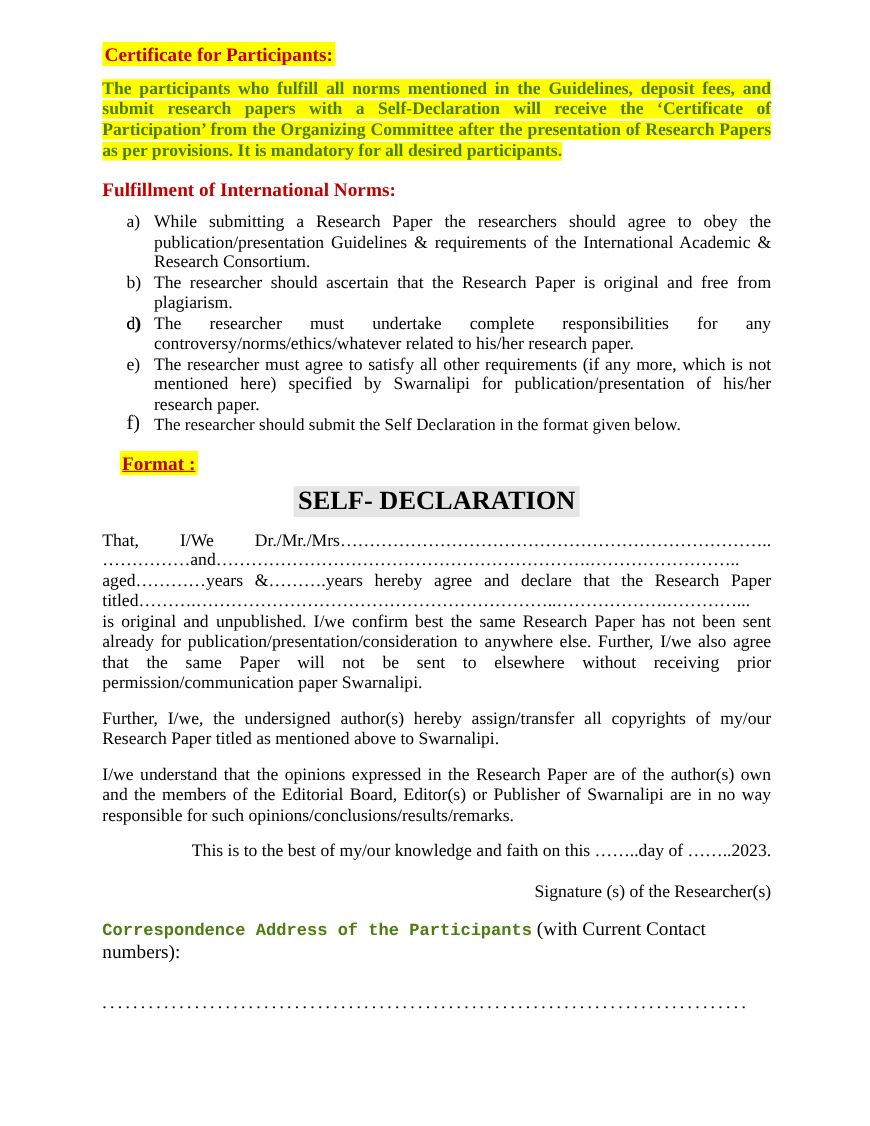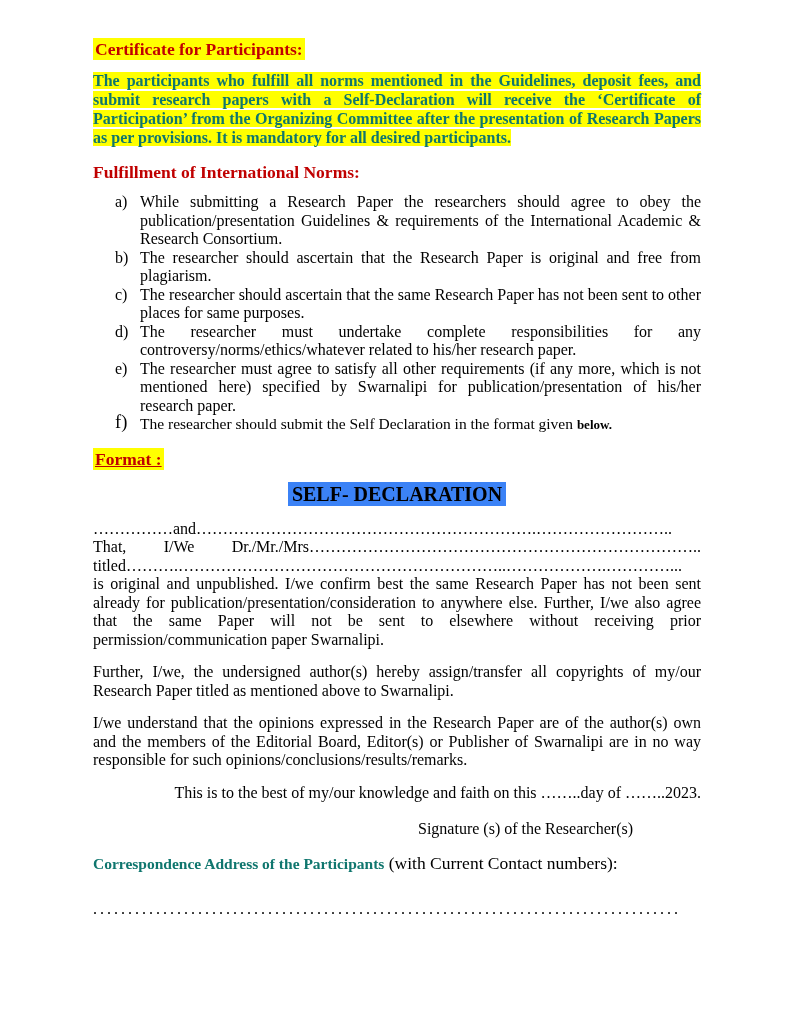--- a/index.html
+++ b/index.html
@@ -34,75 +34,77 @@
   .h-format-text { text-decoration: underline; }
 
   
   .intro {
     margin: 0 0 16px 0;
     text-align: justify;
     line-height: 19px;
   }
   .intro-text {
     background: #FFFF00;
-    color: #0f766e;
+    color: #4d7c0f;
     font-weight: bold;
   }
 
   
   .norms { margin: 0 0 15px 0; }
   .norm {
     position: relative;
     padding-left: 47px;
     text-align: justify;
   }
   .norm-marker {
     position: absolute;
     left: 22px;
     top: 0;
   }
   .norm-f { font-size: 15.5px; }
   .norm-f .norm-marker { font-size: 18.5px; top: -2px; }
-  .below-big { font-size: 13px; font-weight: bold; }
+  .below-big { font-size: 16px; }
 
-  .h-format { margin: 0 0 17px 0; }
+  .h-format { margin: 0 0 17px 16px; }
 
   
   .decl-title-row {
     text-align: center;
     margin: 0 0 14px 0;
   }
   .decl-title-text {
-    background: #3b82f6;
+    background: #e5e5e5;
     font-weight: bold;
-    font-size: 20px;
+    font-size: 24px;
     padding: 1px 4px;
   }
 
   
   .decl { margin: 0 0 14px 0; }
   .decl-line { text-align: justify; text-align-last: justify; }
   .decl-line.last { text-align-last: left; }
 
   .para {
     margin: 0 0 14px 0;
     text-align: justify;
   }
   .date-line { margin: 0 0 18px 0; text-align: right; }
 
   .signature {
     margin: 0 0 15px 0;
     padding-left: 325px;
+    text-align: right;
   }
 
   .correspondence { margin: 0 0 27px 0; }
   .corr-label {
-    color: #0f766e;
+    color: #4d7c0f;
     font-weight: bold;
     font-size: 15.5px;
+    font-family: Liberation Mono, monospace;
   }
   .corr-rest { font-size: 17.5px; text-align: center; }
 
   .dots-line {
     letter-spacing: 3px;
     white-space: nowrap;
     overflow: hidden;
   }
 </style>
 </head>
@@ -124,21 +126,20 @@
     <div class="norm">
       <span class="norm-marker">a)</span>
       <span>While submitting a Research Paper the researchers should agree to obey the publication/presentation Guidelines &amp; requirements of the International Academic &amp; Research Consortium.</span>
     </div>
     <div class="norm">
       <span class="norm-marker">b)</span>
       <span>The researcher should ascertain that the Research Paper is original and free from plagiarism.</span>
     </div>
     <div class="norm">
       <span class="norm-marker">c)</span>
-      <span>The researcher should ascertain that the same Research Paper has not been sent to other places for same purposes.</span>
     </div>
     <div class="norm">
       <span class="norm-marker">d)</span>
       <span>The researcher must undertake complete responsibilities for any controversy/norms/ethics/whatever related to his/her research paper.</span>
     </div>
     <div class="norm">
       <span class="norm-marker">e)</span>
       <span>The researcher must agree to satisfy all other requirements (if any more, which is not mentioned here) specified by Swarnalipi for publication/presentation of his/her research paper.</span>
     </div>
     <div class="norm norm-f">
@@ -149,22 +150,23 @@
 
   <div class="h-red h-format">
     <span class="hl-y h-format-text">Format :</span>
   </div>
 
   <div class="decl-title-row">
     <span class="decl-title-text">SELF- DECLARATION</span>
   </div>
 
   <div class="decl">
+    <div class="decl-line">That, I/We Dr./Mr./Mrs………………………………………………………………..</div>
     <div class="decl-line">……………and……………………………………………………….……………………..</div>
-    <div class="decl-line">That, I/We Dr./Mr./Mrs………………………………………………………………..</div>
+    <div class="decl-line">aged…………years &amp;……….years hereby agree and declare that the Research Paper</div>
     <div class="decl-line">titled……….……………………………………………………..……………….…………...</div>
     <div class="decl-line">is original and unpublished. I/we confirm best the same Research Paper has not been sent</div>
     <div class="decl-line">already for publication/presentation/consideration to anywhere else. Further, I/we also agree</div>
     <div class="decl-line">that the same Paper will not be sent to elsewhere without receiving prior</div>
     <div class="decl-line last">permission/communication paper Swarnalipi.</div>
   </div>
 
   <p class="para">Further, I/we, the undersigned author(s) hereby assign/transfer all copyrights of my/our Research Paper titled as mentioned above to Swarnalipi.</p>
 
   <p class="para">I/we understand that the opinions expressed in the Research Paper are of the author(s) own and the members of the Editorial Board, Editor(s) or Publisher of Swarnalipi are in no way responsible for such opinions/conclusions/results/remarks.</p>

